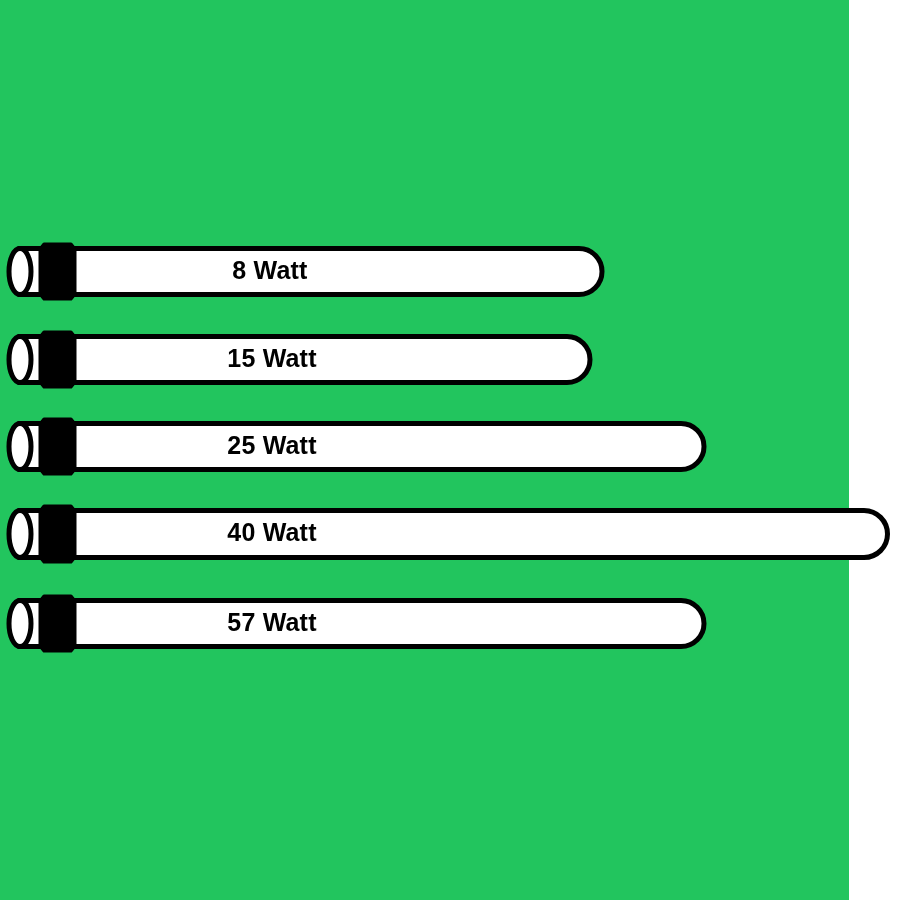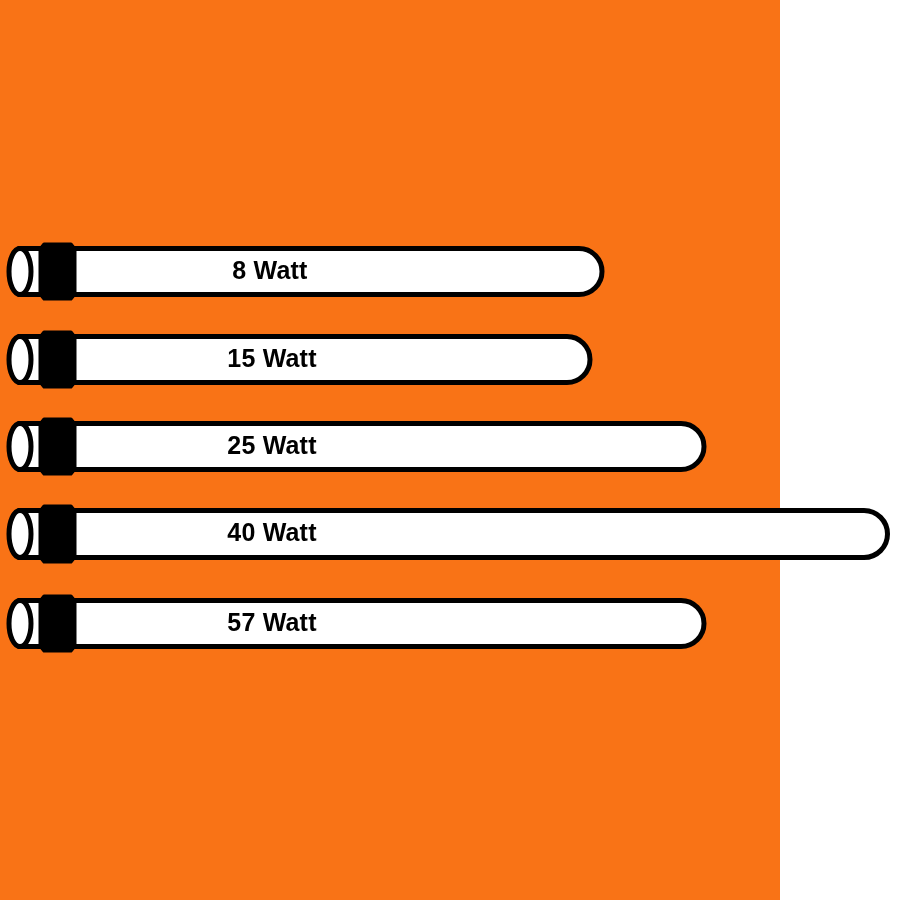--- a/index.html
+++ b/index.html
@@ -8,23 +8,23 @@
     background: #ffffff;
   }
   body {
     width: 900px;
     height: 900px;
     font-family: "Liberation Sans", sans-serif;
     overflow: hidden;
   }
   #stage {
     position: relative;
-    width: 780px;
+    width: 849px;
     height: 900px;
-    background: #f97316;
+    background: #22c55e;
   }
   #diagram-svg {
     position: absolute;
     left: 0;
     top: 0;
     width: 900px;
     height: 900px;
     display: block;
   }
   .tube-body {

